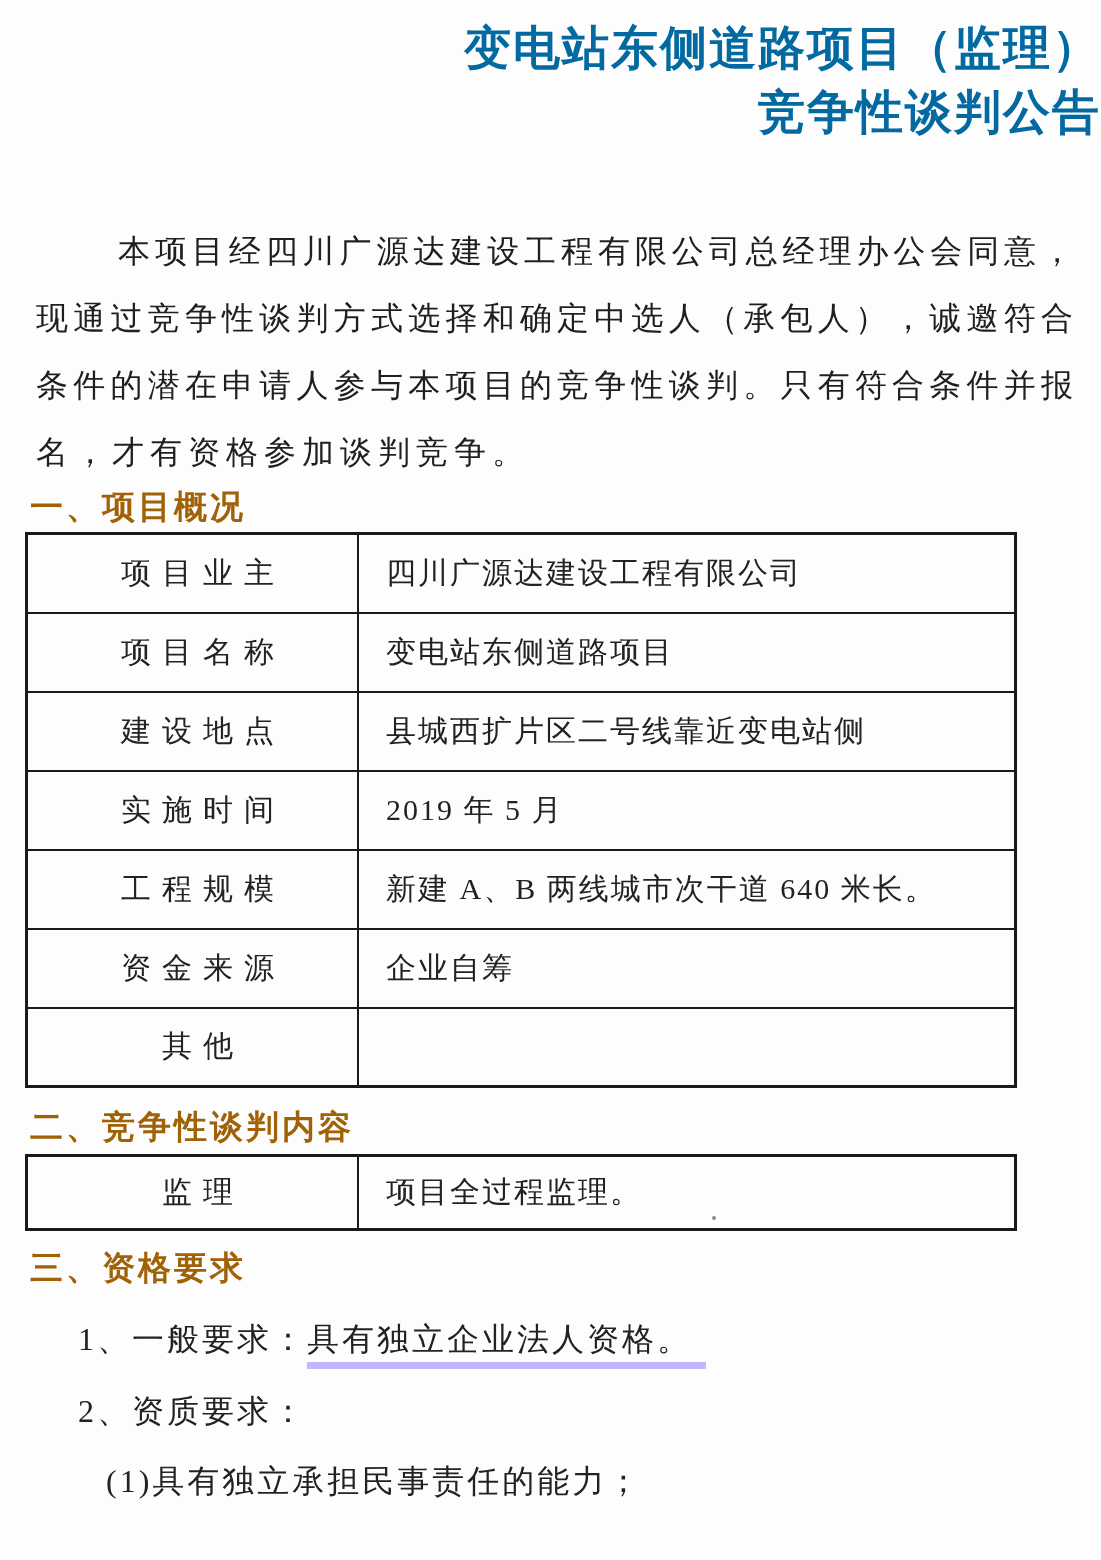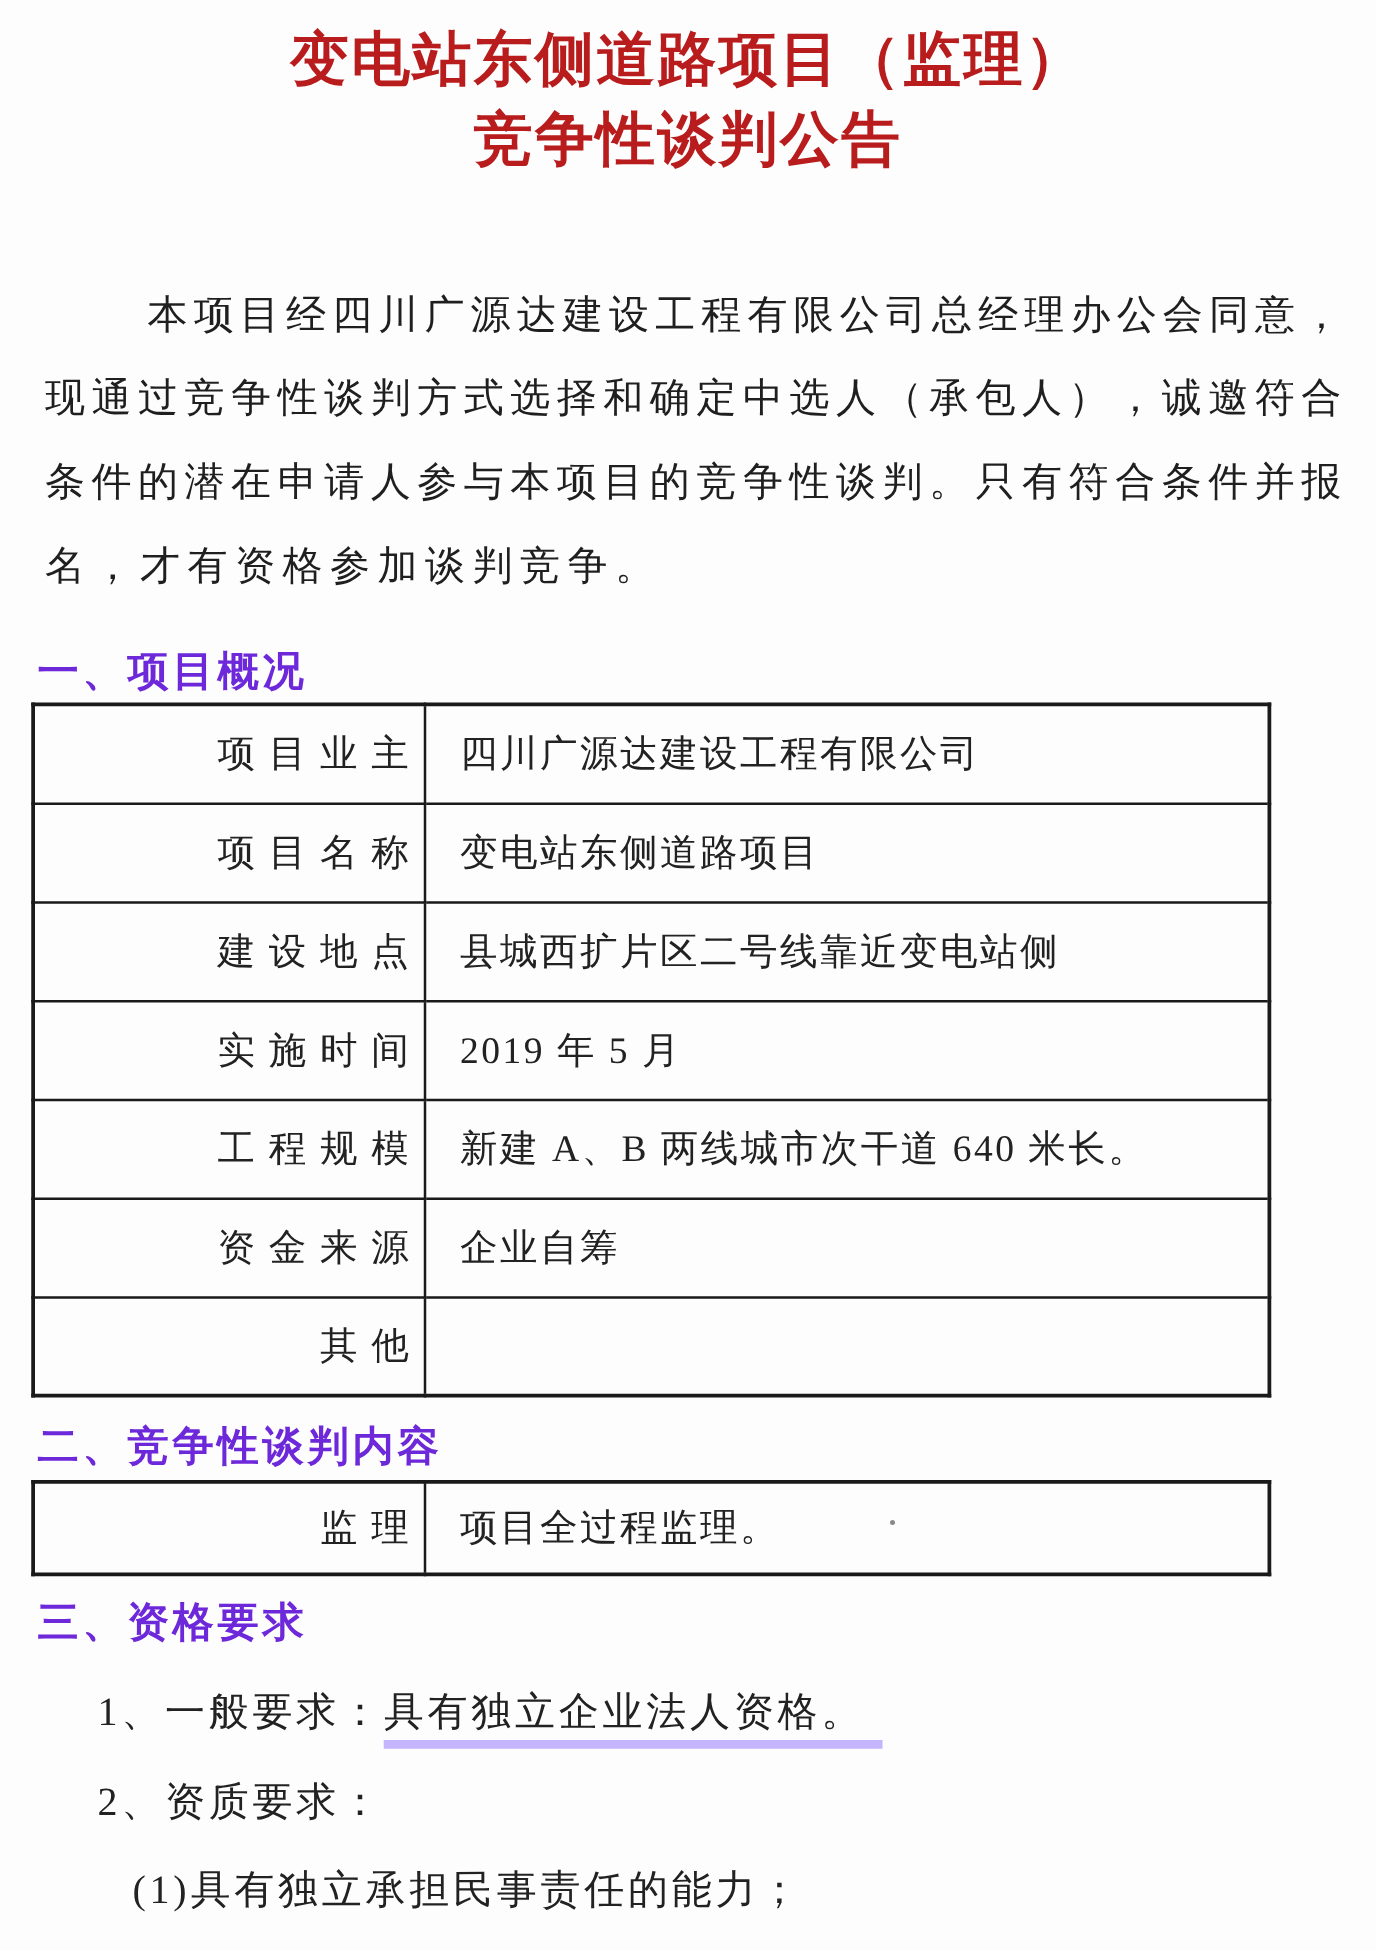--- a/index.html
+++ b/index.html
@@ -12,49 +12,49 @@
     width: 1101px;
     height: 1560px;
     background: #fdfdfd;
     color: #1f1f1f;
     font-family: "Liberation Serif", "DejaVu Serif", serif;
     overflow: hidden;
     box-sizing: border-box;
   }
   .doc-title {
     margin: 16px 0 0 0;
-    text-align: center;
+    text-align: right;
     font-weight: bold;
-    color: #b91c1c;
+    color: #0369a1;
   }
   .doc-title .t-line {
     font-size: 47px;
     line-height: 64px;
     letter-spacing: 2px;
   }
   .intro {
     margin: 74px 28px 0 36px;
     font-size: 32px;
   }
   .intro .line {
     line-height: 67px;
     text-align: justify;
     text-align-last: justify;
     white-space: nowrap;
   }
   .intro .line.first { text-indent: 82px; }
   .intro .line.last  { text-align-last: left; letter-spacing: 6px; }
   .section-heading {
-    margin: 30px 0 0 30px;
+    margin: 0 0 0 30px;
     font-family: "Liberation Sans", "DejaVu Sans", sans-serif;
     font-weight: bold;
     font-size: 33px;
     line-height: 42px;
     letter-spacing: 3px;
-    color: #6d28d9;
+    color: #a16207;
   }
   .section-heading.h2 { margin-top: 18px; }
   .section-heading.h3 { margin-top: 16px; }
   table.doc-table {
     margin: 4px 0 0 25px;
     width: 992px;
     border-collapse: collapse;
     table-layout: fixed;
     border: 3px solid #1a1a1a;
   }
@@ -62,23 +62,23 @@
   table.doc-table td {
     border: 2px solid #1a1a1a;
     vertical-align: middle;
     font-size: 30px;
     color: #222;
   }
   table.doc-table tr { height: 79px; }
   table.doc-table.t2 tr { height: 74px; }
   td.cell-label {
     width: 306px;
-    text-align: right;
+    text-align: center;
     letter-spacing: 11px;
-    padding-left: 4px;
+    padding-left: 22px;
   }
   td.cell-value {
     padding-left: 27px;
     letter-spacing: 2px;
   }
   .qual-item {
     font-size: 32px;
     line-height: 48px;
     letter-spacing: 3px;
     color: #222;

